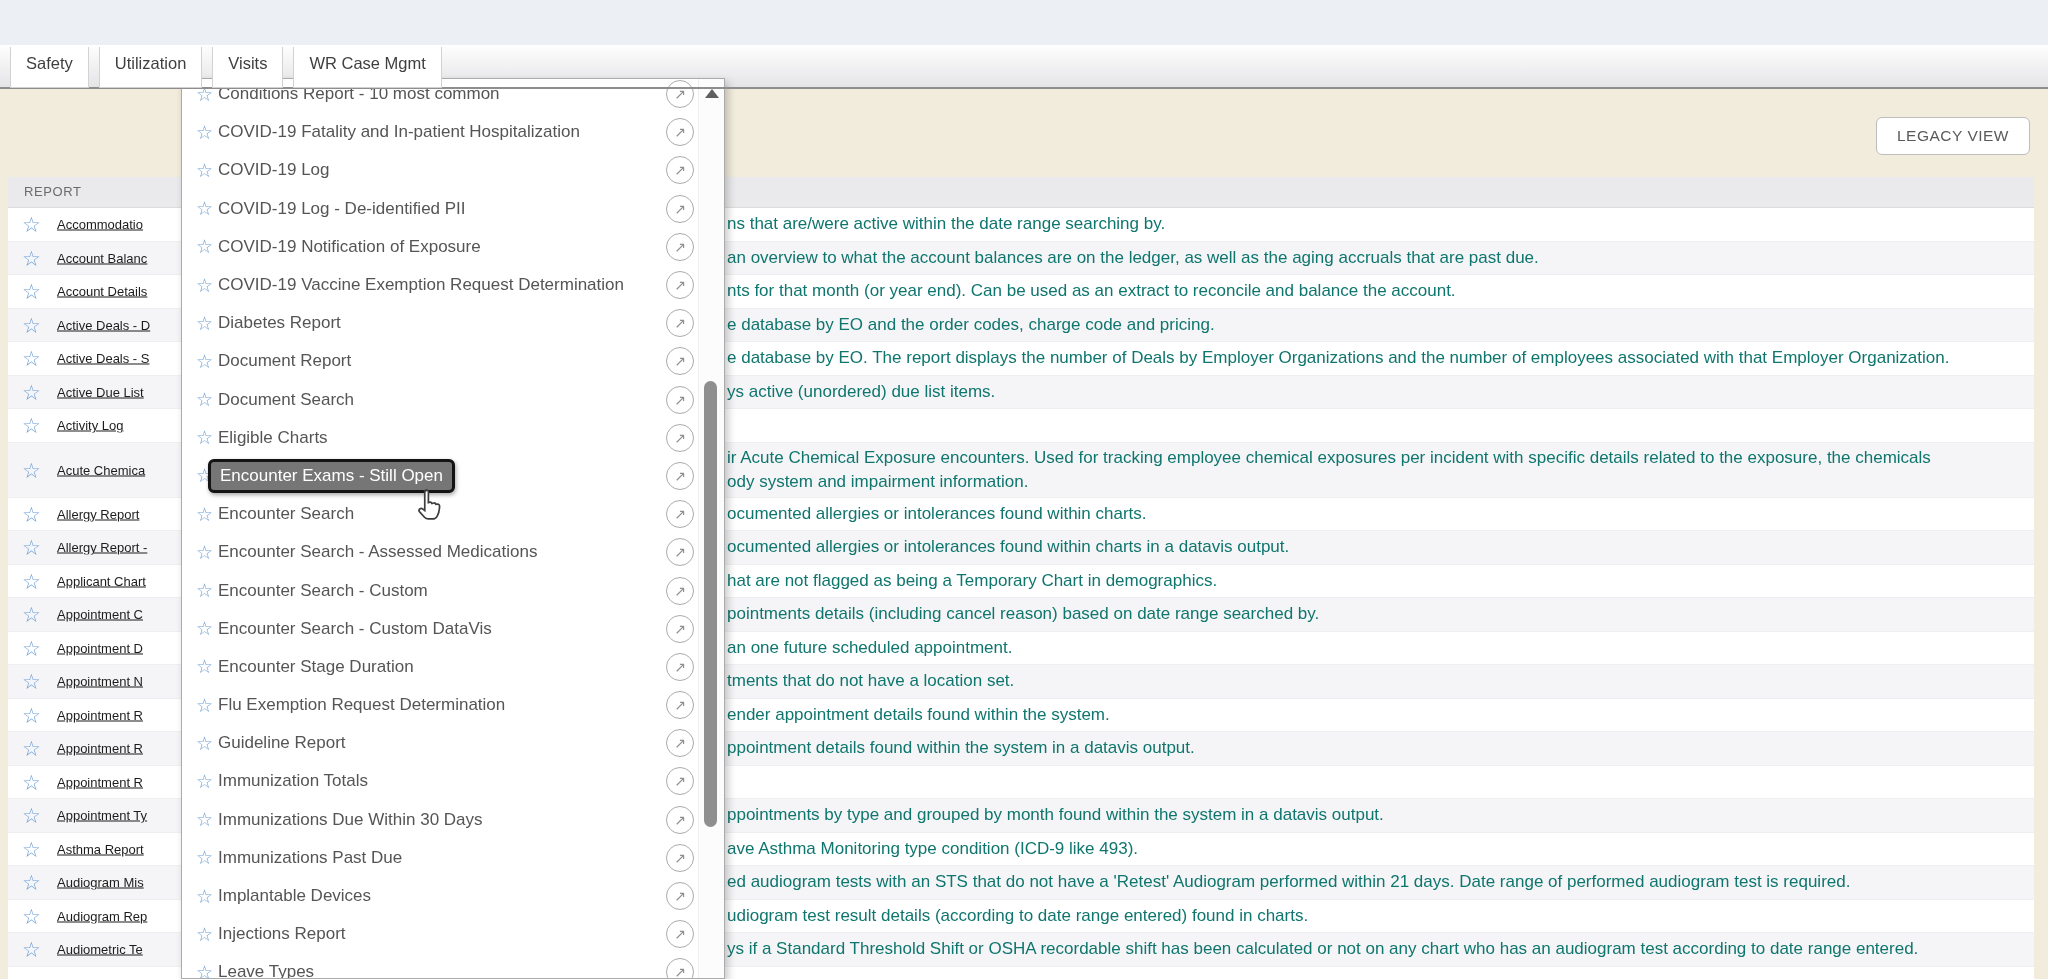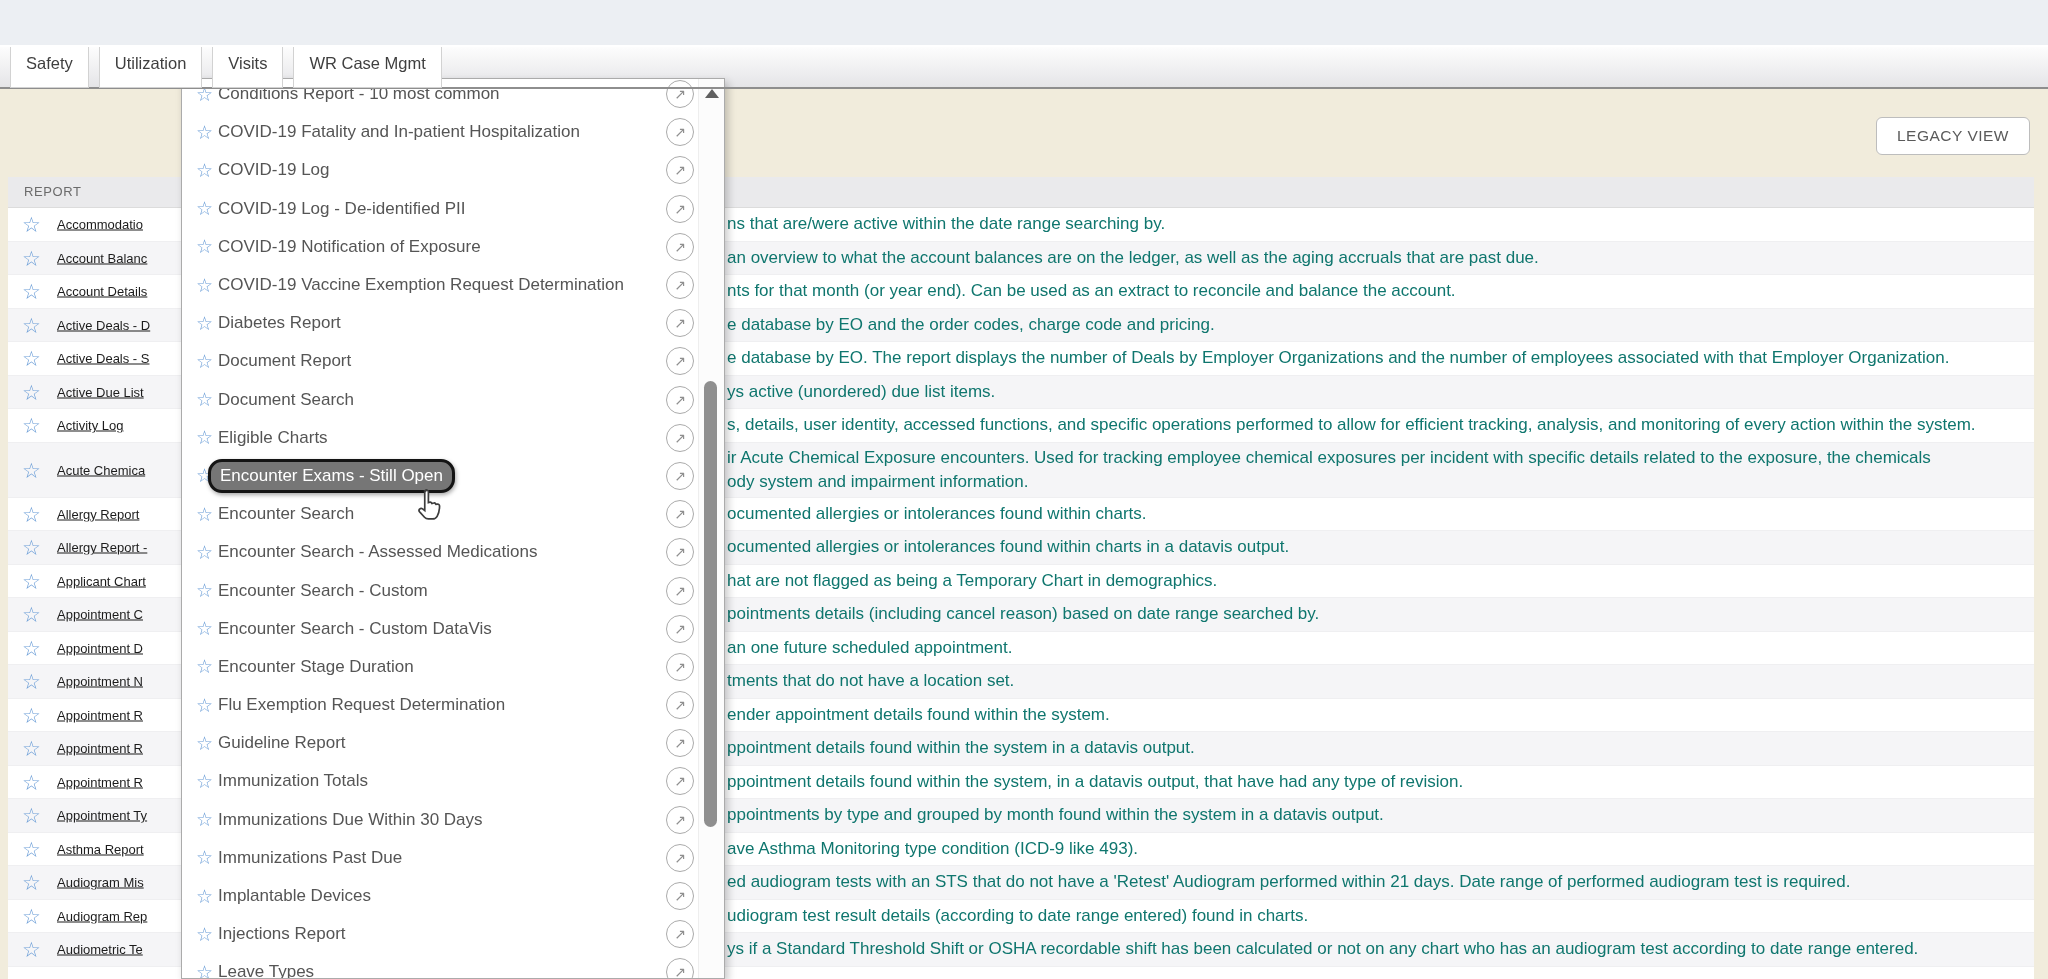--- a/index.html
+++ b/index.html
@@ -53,21 +53,21 @@
     box-shadow:3px 4px 8px rgba(0,0,0,.22);
   }
   .dd-items{position:absolute;top:-4px;left:0;right:26px;}
   .dd-item{position:relative;height:38.2px;display:flex;align-items:center;padding-left:14px;cursor:pointer;}
   .dd-item .star{color:var(--star,#6fa0d8);font-size:19px;width:22px;flex:0 0 auto;line-height:1;}
   .dd-item .lbl{font-size:17px;color:#555;white-space:nowrap;}
   .dd-item .go{position:absolute;right:4px;top:50%;transform:translateY(-50%);
     width:26px;height:26px;border:1.5px solid #ababab;border-radius:50%;color:#8f8f8f;
     font-size:14px;line-height:26px;text-align:center;}
   .dd-item.hl .lbl{
-    background:var(--hl,#767676);color:#fff;border:3px solid #141414;border-radius:14px;
+    background:var(--hl,#767676);color:#fff;border:3px solid #141414;border-radius:6px;
     padding:4px 9px;margin:-4px 8px -4px -10px;box-shadow:1px 2px 4px rgba(0,0,0,.35);
   }
   
   .dd-scroll{position:absolute;top:0;right:0;width:25px;height:100%;background:#fcfcfc;border-left:1px solid #eee;}
   .dd-up{position:absolute;top:10px;left:6px;width:0;height:0;
     border-left:7px solid transparent;border-right:7px solid transparent;border-bottom:9px solid #606060;}
   .dd-thumb{position:absolute;top:302px;left:5px;width:13px;height:446px;background:#8f8f8f;border-radius:7px;}
   
   .cursor{position:absolute;left:414px;top:488px;z-index:60;pointer-events:none;}
 </style>
@@ -227,24 +227,20 @@
     <span class="rname">Active Due List</span>
     <span class="rdesc">
       <span>ys active (unordered) due list items.</span><br style="display: none;">
       
     </span>
   </div>
 
   <div class="trow">
     <span class="star">☆</span>
     <span class="rname">Activity Log</span>
-    <span class="rdesc">
-      <span>s, details, user identity, accessed functions, and specific operations performed to allow for efficient tracking, analysis, and monitoring of every action within the system.</span><br style="display: none;">
-      
-    </span>
   </div>
 
   <div class="trow tall">
     <span class="star">☆</span>
     <span class="rname">Acute Chemica</span>
     <span class="rdesc">
       <span>ir Acute Chemical Exposure encounters. Used for tracking employee chemical exposures per incident with specific details related to the exposure, the chemicals</span><br>
       <span>ody system and impairment information.</span>
     </span>
   </div>
@@ -317,24 +313,20 @@
     <span class="rname">Appointment R</span>
     <span class="rdesc">
       <span>ppointment details found within the system in a datavis output.</span><br style="display: none;">
       
     </span>
   </div>
 
   <div class="trow">
     <span class="star">☆</span>
     <span class="rname">Appointment R</span>
-    <span class="rdesc">
-      <span>ppointment details found within the system, in a datavis output, that have had any type of revision.</span><br style="display: none;">
-      
-    </span>
   </div>
 
   <div class="trow">
     <span class="star">☆</span>
     <span class="rname">Appointment Ty</span>
     <span class="rdesc">
       <span>ppointments by type and grouped by month found within the system in a datavis output.</span><br style="display: none;">
       
     </span>
   </div>

